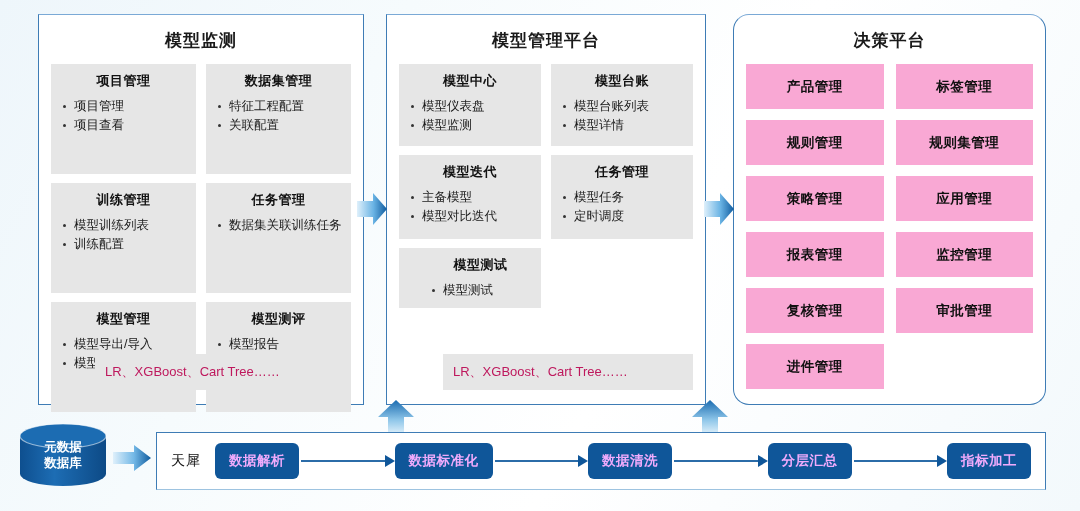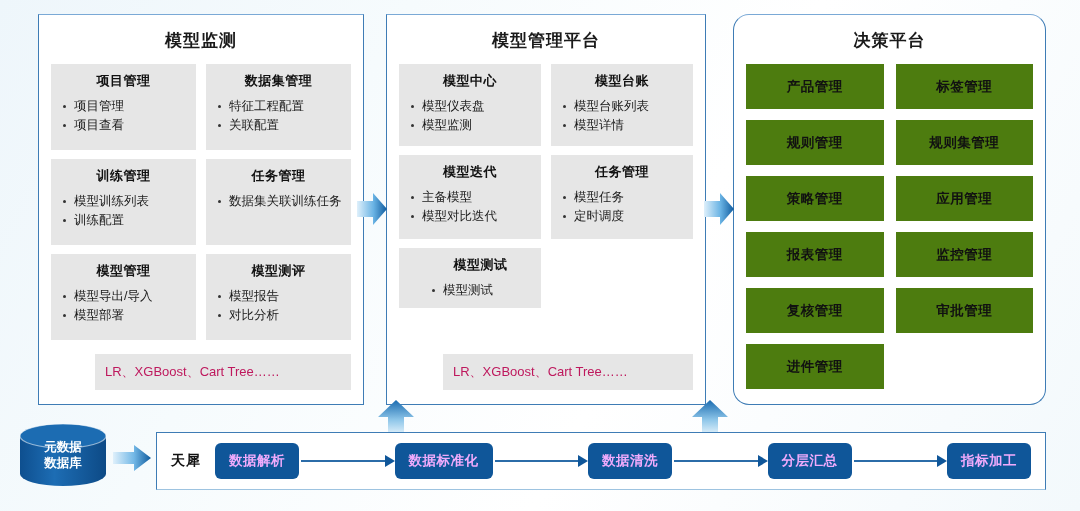--- a/index.html
+++ b/index.html
@@ -70,21 +70,21 @@
     content: "";
     position: absolute;
     left: 6px;
     top: 8px;
     width: 3px; height: 3px;
     border-radius: 50%;
     background: #333;
   }
 
   
-  #panel-modeling .card { height: 86px; }
+  #panel-modeling .card { height: 110px; }
   #panel-mgmt .card { height: 82px; }
   #panel-mgmt .card.tall { height: 84px; }
   #panel-mgmt .card.test-card { height: 60px; padding-left: 27px; }
   .card.invisible { background: transparent; }
 
   
   .algo-strip {
     background: #e6e6e6;
     font-size: 13px;
     color: #be185d;
@@ -95,21 +95,21 @@
   #panel-modeling .algo-strip { position: absolute; left: 12px; right: 12px; bottom: 14px; }
   #panel-mgmt .algo-strip { position: absolute; left: 12px; right: 12px; bottom: 14px; }
 
   
   .tile-grid {
     display: flex;
     flex-wrap: wrap;
     gap: 11px 12px;
   }
   .tile {
-    background: #4d7c0f;
+    background: #f9a8d4;
     width: calc(50% - 6px);
     height: 45px;
     display: flex;
     align-items: center;
     justify-content: center;
     font-size: 13.5px;
     font-weight: bold;
     color: #111;
     letter-spacing: 0.5px;
   }
@@ -171,21 +171,21 @@
     height: 58px;
     background: #ffffff;
     border: 1.5px solid #3e7cb5;
     border-bottom-color: #9dc3e0;
     display: flex;
     align-items: center;
     padding: 0 14px;
   }
   #pipeline-label {
     font-size: 14px;
-    font-weight: bold;
+    font-weight: normal;
     color: #111;
     margin-right: 14px;
     letter-spacing: 1px;
   }
   .pipe-steps {
     display: flex;
     align-items: center;
     flex: 1;
   }
   .pipe-box {

